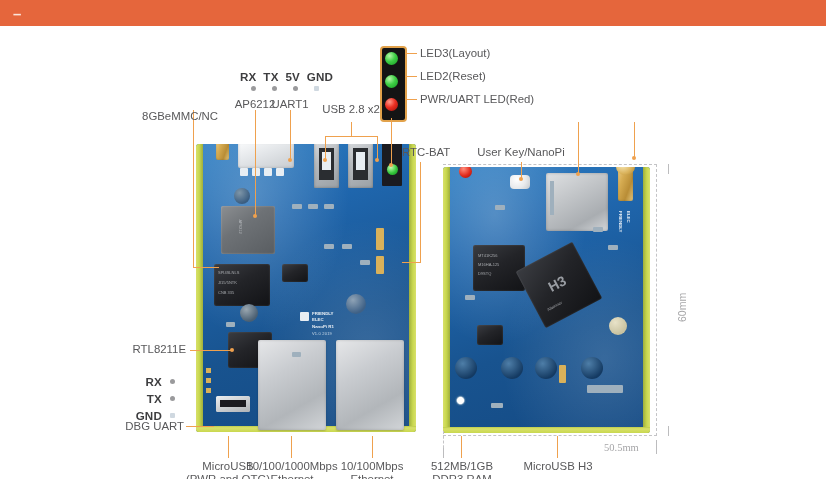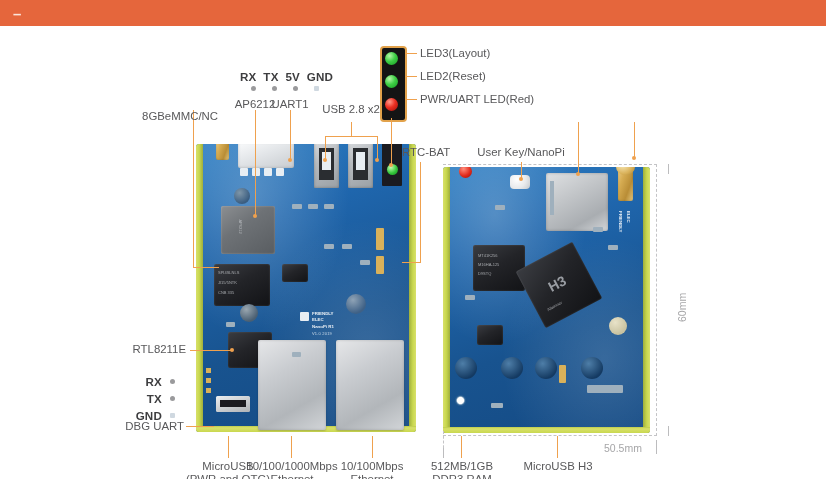--- a/index.html
+++ b/index.html
@@ -30,21 +30,21 @@
 
   
   .lbl{
     position:absolute;color:#58585a;font-size:11.4px;line-height:13.2px;
     white-space:pre;
   }
   .lbl.c{text-align:center;}
   .lbl.r{text-align:right;}
   .lbl.bold{font-weight:bold;color:#3d3d3f;letter-spacing:.2px;}
   .dim{
-    position:absolute;color:#a6a6a8;font-size:10.5px;white-space:nowrap;
+    position:absolute;color:#a6a6a8;font-size:10.5px;white-space:nowrap;font-family:Liberation Serif, serif;
   }
   .dimv{
     position:absolute;color:#a6a6a8;font-size:10.5px;white-space:nowrap;
     transform-origin:0 0;transform:rotate(-90deg);
   }
 
   
   .ln{position:absolute;background:#efa14e;}
   .lnv{width:1.1px;}
   .lnh{height:1.1px;}

